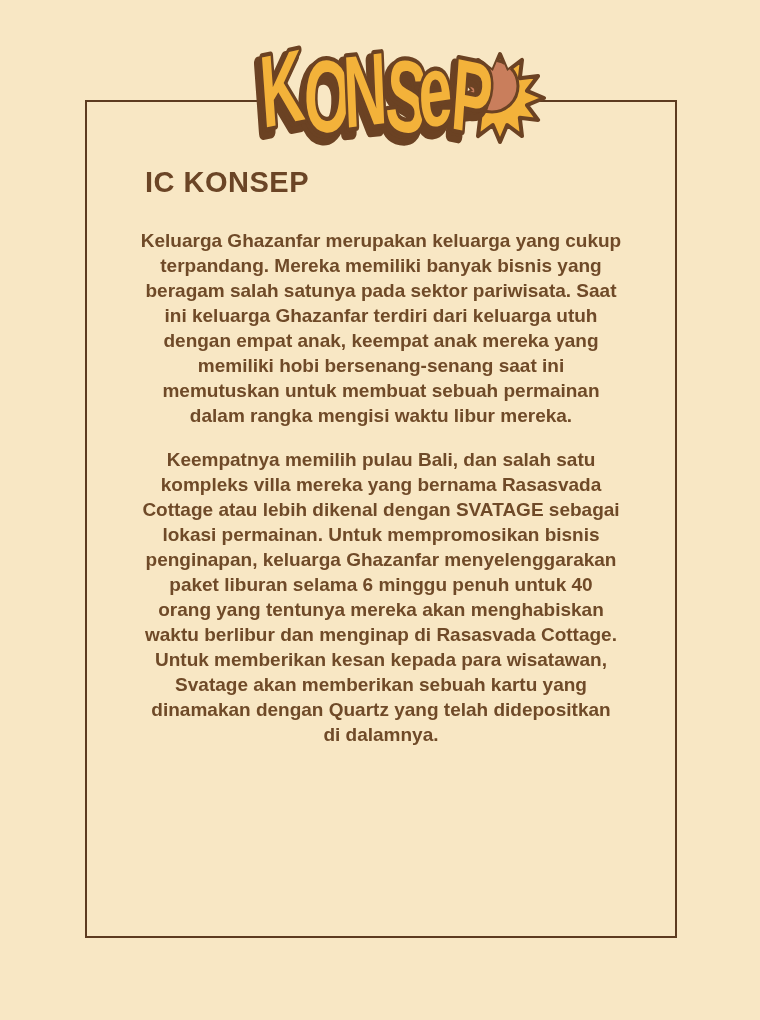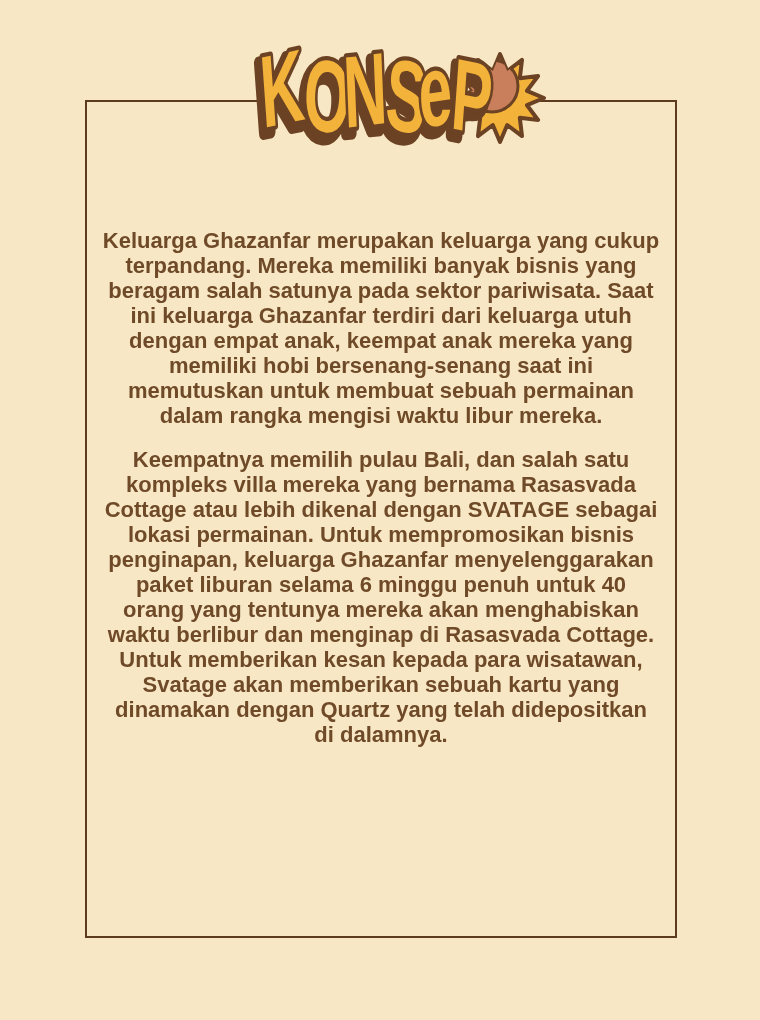--- a/index.html
+++ b/index.html
@@ -34,41 +34,42 @@
     color:#6b4526;
   }
   .body-text{
     position:absolute;
     left:10px;right:10px;top:128px;
     text-align:center;
     color:#6f4a28;
   }
   .para{
     margin:0 0 19px 0;
-    font-size:22px;
+    font-size:19px;
     line-height:25px;
     font-weight:bold;
     white-space:pre-line;
   }
   .logo{
     position:absolute;
     left:230px;top:28px;
     width:330px;height:142px;
   }
   .logo svg{display:block;width:330px;height:142px;}
 </style>
 </head>
 <body>
 
 <div class="page">
 
   <div class="concept-card">
     <div class="top-seg left"></div>
     <div class="top-seg right"></div>
 
+    <h1 class="page-title">IC KONSEP</h1>
 
     <div class="body-text">
       <p class="para">Keluarga Ghazanfar merupakan keluarga yang cukup
 terpandang. Mereka memiliki banyak bisnis yang
 beragam salah satunya pada sektor pariwisata. Saat
 ini keluarga Ghazanfar terdiri dari keluarga utuh
 dengan empat anak, keempat anak mereka yang
 memiliki hobi bersenang-senang saat ini
 memutuskan untuk membuat sebuah permainan
 dalam rangka mengisi waktu libur mereka.</p>

